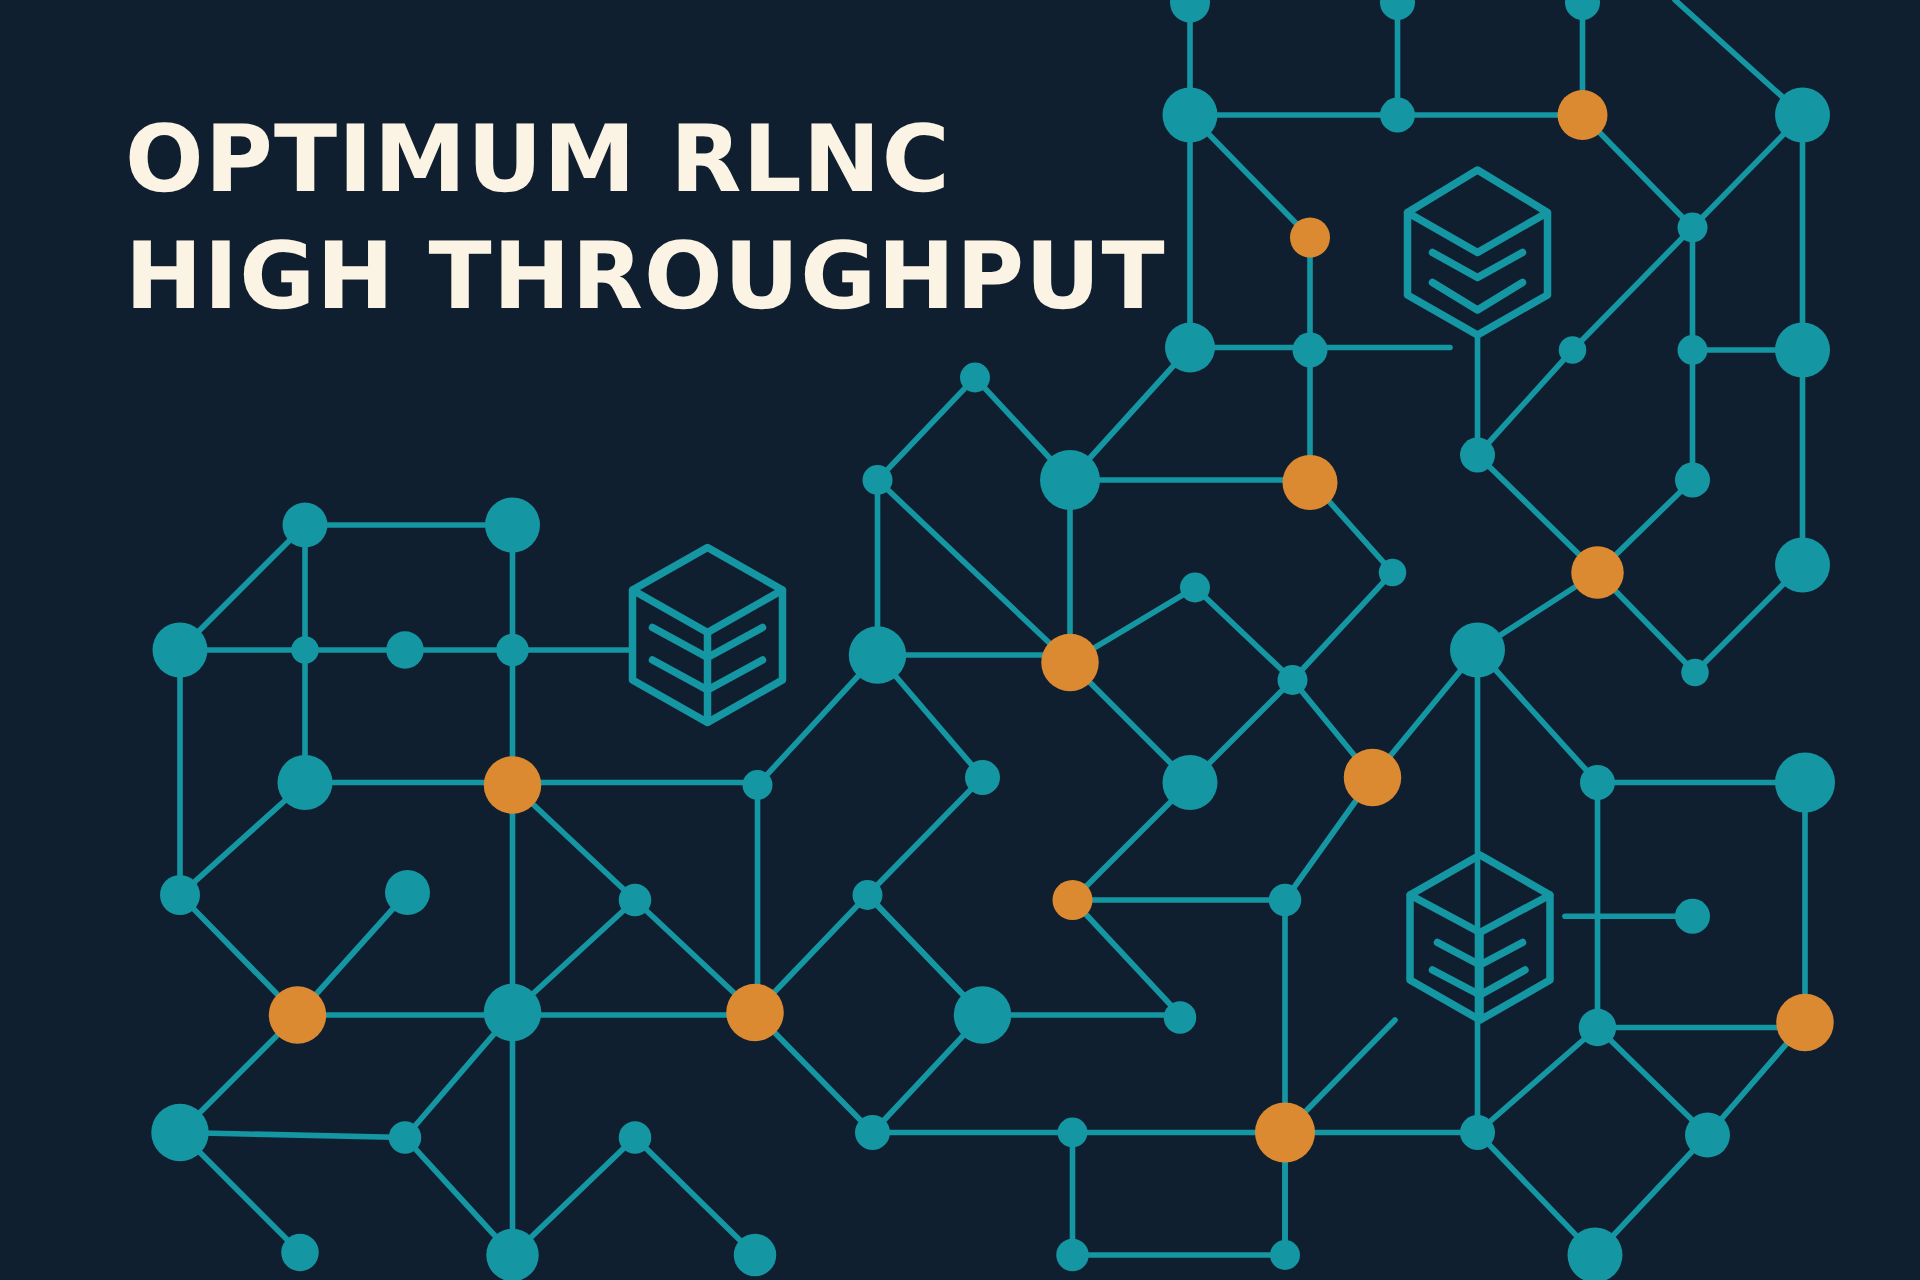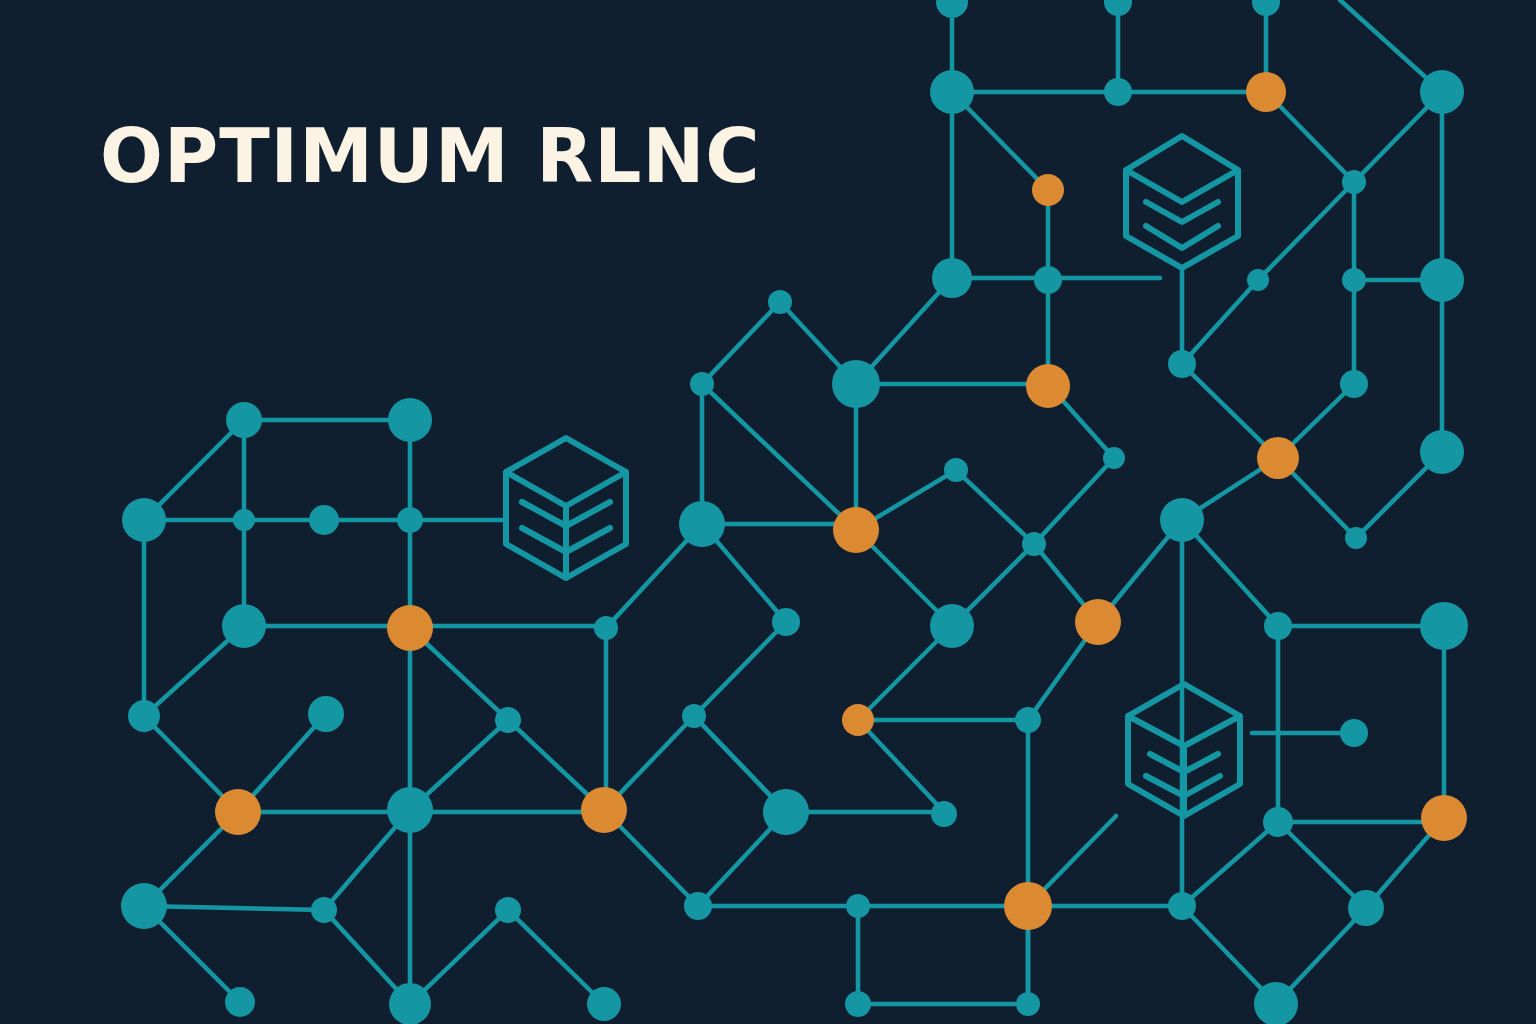--- a/index.html
+++ b/index.html
@@ -1,30 +1,31 @@
 <!DOCTYPE html>
 <html><head>
 <meta charset="utf-8">
 <style>
   html,body{margin:0;padding:0;background:#0f1f30;}
   #root{position:relative;width:1536px;height:1024px;overflow:hidden;background:#0f1f30;}
   .title{position:absolute;left:100px;top:82px;margin:0;font-family:"DejaVu Sans",sans-serif;font-weight:bold;font-size:74px;line-height:93px;color:#fbf3e4;letter-spacing:1px;}
-  .title span{display:block;margin-top:28px;}
+  .title span{display:block;}
   svg{position:absolute;left:0;top:0;}
   .e{stroke:#1596a3;stroke-width:4.5;fill:none;stroke-linecap:round;}
   .t{fill:#1596a3;}
   .o{fill:#dc8a32;}
   .cube{stroke:#1596a3;stroke-width:6;fill:none;stroke-linejoin:round;stroke-linecap:round;}
 </style>
 </head>
 <body>
 
 <div id="root">
   <h1 class="title">
     <span>OPTIMUM RLNC</span>
+    <span>HIGH THROUGHPUT</span>
   </h1>
 
   <svg width="1536" height="1024" viewBox="0 0 1536 1024">
 
     <g>
 
       <path class="e" d="M952 0 V92 H1118 H1266"></path>
       <path class="e" d="M1118 0 V92"></path>
       <path class="e" d="M1266 0 V92"></path>
       <path class="e" d="M1340 0 L1442 92"></path>

